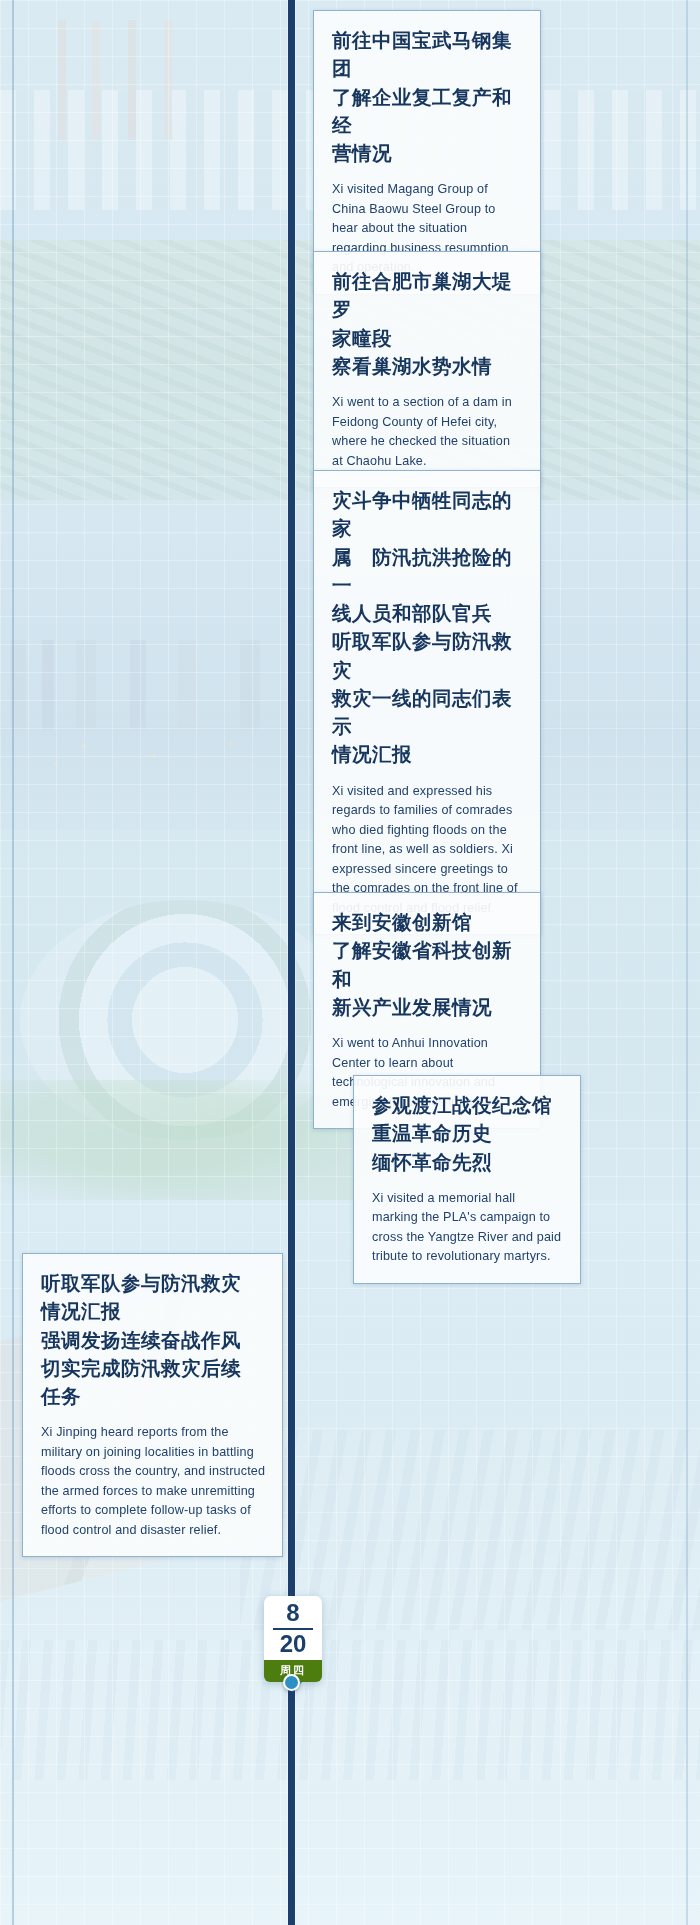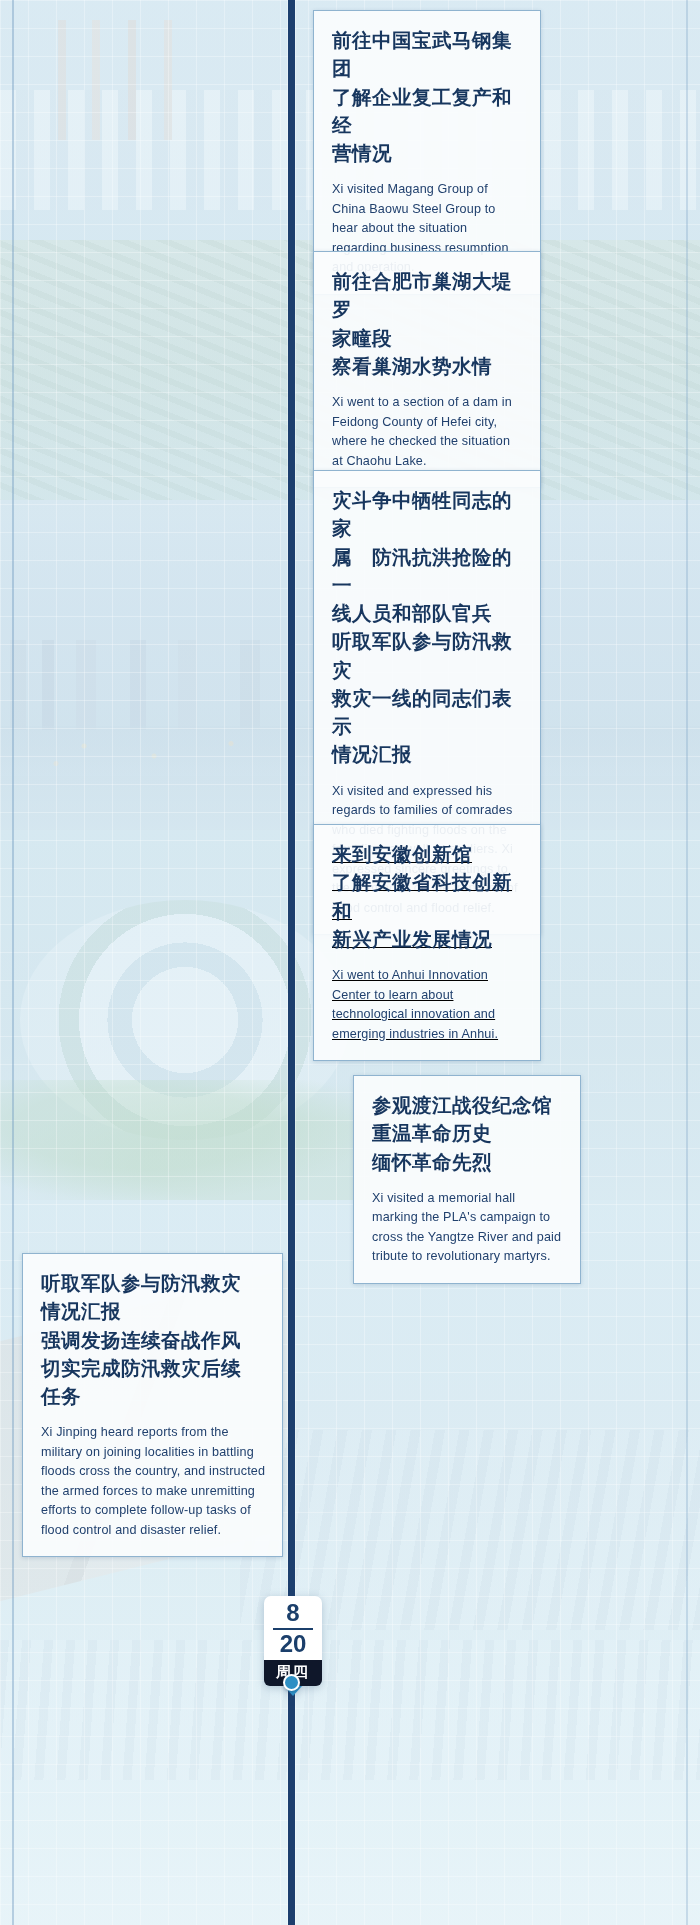--- a/index.html
+++ b/index.html
@@ -198,22 +198,22 @@
     padding:4px 0 2px;
   }
   #date-badge .mm, #date-badge .dd {
     color:#1b3f6b; font-weight:700; font-size:24px; line-height:1.12;
     font-family:"Liberation Sans",sans-serif;
   }
   #date-badge .sep {
     height:2px; background:#1b3f6b; width:40px; margin:1px auto 1px;
   }
   #date-badge .wd {
-    background:#0f172a; color:#fff;
-    font-size:15px; font-weight:700; letter-spacing:2px;
+    background:#4d7c0f; color:#fff;
+    font-size:11px; font-weight:700; letter-spacing:2px;
     padding:3px 0 4px; border-radius:0 0 6px 6px;
     font-family:"DejaVu Sans",sans-serif;
   }
   #date-badge .tip {
     width:0;height:0;margin:0 auto;
     border-left:9px solid transparent; border-right:9px solid transparent;
     border-top:10px solid #2e8fc4;
   }
   #date-dot {
     position:absolute; z-index:7;
@@ -262,21 +262,21 @@
       <div class="cn">
         <span class="ln">灾斗争中牺牲同志的家</span>
         <span class="ln">属　防汛抗洪抢险的一</span>
         <span class="ln">线人员和部队官兵</span>
         <span class="ln">听取军队参与防汛救灾</span>
         <span class="ln">救灾一线的同志们表示</span>
         <span class="ln">情况汇报</span>
       </div>
       <div class="en">Xi visited and expressed his regards to families of comrades who died fighting floods on the front line, as well as soldiers. Xi expressed sincere greetings to the comrades on the front line of flood control and flood relief.</div>
     </div>
-    <div class="card right" style="top: 824px; text-decoration: underline;">
+    <div class="card right" style="top: 892px;">
       <div class="cn">
         <span class="ln">来到安徽创新馆</span>
         <span class="ln">了解安徽省科技创新和</span>
         <span class="ln">新兴产业发展情况</span>
       </div>
       <div class="en">Xi went to Anhui Innovation Center to learn about technological innovation and emerging industries in Anhui.</div>
     </div>
     <div class="card right" style="top: 1075px; margin-left: 40px;">
       <div class="cn">
         <span class="ln">参观渡江战役纪念馆</span>

